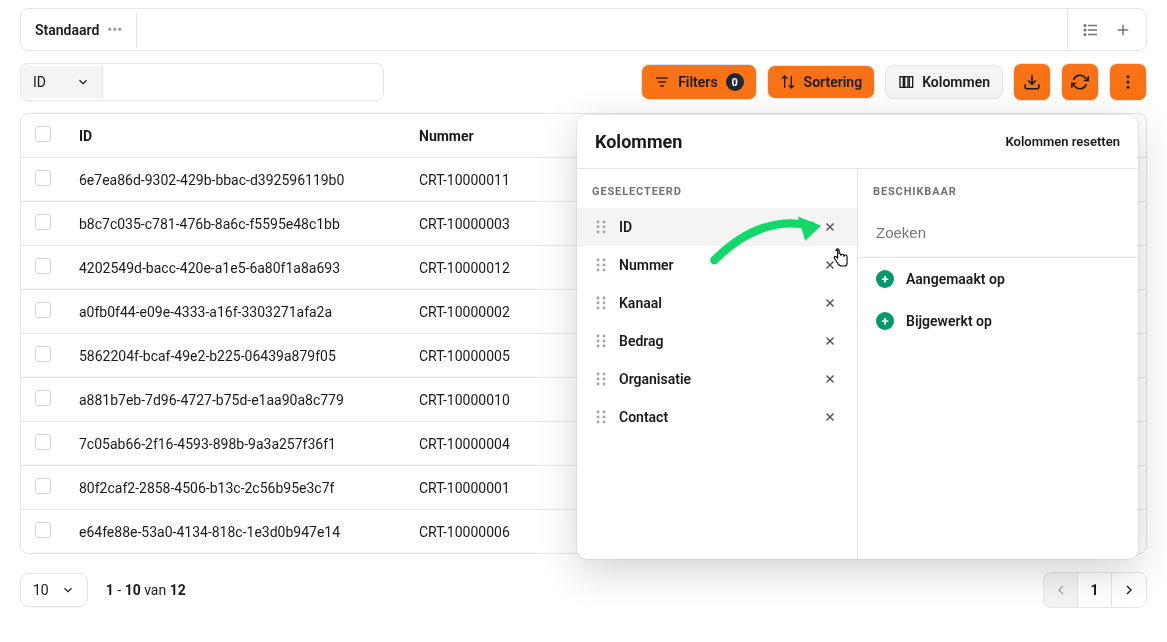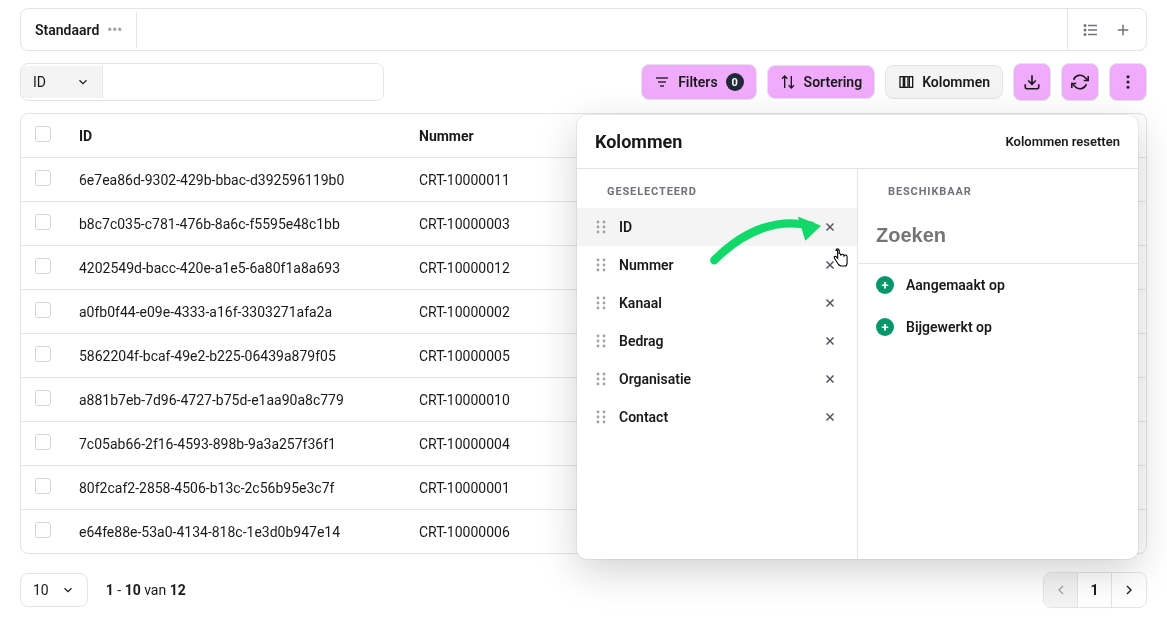--- a/index.html
+++ b/index.html
@@ -9,49 +9,49 @@
   .tab { display: flex; align-items: center; gap: 8px; padding: 10px 14px; border-right:1px solid #e4e4e7; font-weight:600;justify-content:center;}
   .tab-icon-dots { color:#a1a1aa; cursor:pointer;}
   .tabs-spacer { flex:1; }
   .tab-right { display:flex; align-items:center; gap:14px; padding:0 14px; color:#71717a; border-left:1px solid #e4e4e7; height:41px;}
   
   .toolbar { display:flex; align-items:center; gap:10px; margin-bottom:12px;}
   .select-id { display:flex; align-items:center; border:1px solid #e4e4e7; border-radius:8px; overflow:hidden;}
   .select-id-btn { display:flex; align-items:center; gap:30px; padding:8px 12px; background:#f4f4f5; border-right:1px solid #e4e4e7; cursor:pointer;}
   .select-id-input { width:280px; height:36px; border:none; outline:none; padding:0 10px;}
   .toolbar-spacer { flex:1;}
-  .btn { display:flex; align-items:center; gap:8px; padding:8px 12px; border:1px solid #e4e4e7; border-radius:8px; background:#f0abfc; cursor:pointer; font-weight:600;}
+  .btn { display:flex; align-items:center; gap:8px; padding:8px 12px; border:1px solid #e4e4e7; border-radius:8px; background:#f97316; cursor:pointer; font-weight:600;}
   .btn.gray { background:#f4f4f5;}
   .badge { background:#1f2937; color:#fff; border-radius:9999px; width:18px; height:18px; display:inline-flex; align-items:center; justify-content:center; font-size:11px; font-weight:700;}
   .icon-only { width:38px; height:38px; justify-content:center; padding:0;}
   
   .table-wrap { border:1px solid #e4e4e7; border-radius:8px; overflow:hidden; position:relative;}
   table { width:100%; border-collapse:collapse;}
   th, td { text-align:left; padding:12px 14px; border-bottom:1px solid #e4e4e7; font-size:14px;}
   th { font-weight:700;}
   tr:last-child td { border-bottom:none;}
   .cb { width:16px; height:16px; border:1.5px solid #d4d4d8; border-radius:3px; display:inline-block;}
   .col-cb { width:44px;}
   .col-id { width:340px;}
   
   .popover { position:absolute; top:115px; left:577px; right:29px; background:#fff; border-radius:10px; box-shadow:0 12px 40px rgba(0,0,0,0.18), 0 0 0 1px rgba(0,0,0,0.05); overflow:hidden;}
   .pop-header { display:flex; align-items:center; justify-content:space-between; padding:16px 18px;}
   .pop-title { font-size:18px; font-weight:700;}
   .reset-link { font-size:13px; font-weight:600; color:#1a1a1a; cursor:pointer;padding-left:14px;}
   .pop-body { display:flex; border-top:1px solid #e4e4e7;}
   .pop-col { flex:1; min-height:390px;}
   .pop-col.left { border-right:1px solid #e4e4e7;}
-  .pop-sub { font-size:11px; letter-spacing:0.08em; color:#71717a; font-weight:700; padding:16px 30px 10px;}
+  .pop-sub { font-size:11px; letter-spacing:0.08em; color:#71717a; font-weight:700; padding:16px 15px 10px;}
   .sel-item { display:flex; align-items:center; gap:12px; padding:10px 18px; cursor:grab;}
   .sel-item.active { background:#f4f4f5;}
   .drag { color:#a1a1aa; display:flex;}
   .sel-label { flex:1; font-weight:600;}
   .remove-x { color:#52525b; cursor:pointer; padding:2px;}
   .search-box { border-bottom:1px solid #e4e4e7; padding:4px 4px;}
-  .search-input { width:100%; border:none; outline:none; padding:12px 14px; font-size:20px; color:#52525b;font-weight:bold;}
+  .search-input { width:100%; border:none; outline:none; padding:12px 14px; font-size:15px; color:#52525b;}
   .avail-item { display:flex; align-items:center; gap:12px; padding:12px 18px; cursor:pointer;}
   .plus-circ { width:18px; height:18px; border-radius:50%; background:#059669; color:#fff; display:flex; align-items:center; justify-content:center; font-size:13px; font-weight:700;}
   .avail-label { font-weight:600;}
   
   .arrow-pointer { position:absolute; top:207px; left:705px; pointer-events:none;}
   .cursor-hand { position:absolute; top:248px; left:830px; font-size:18px; pointer-events:none;}
   
   .footer { display:flex; align-items:center; margin-top:18px;}
   .page-size { display:flex; align-items:center; gap:12px; border:1px solid #e4e4e7; border-radius:8px; padding:8px 12px; cursor:pointer;}
   .range-text { margin-left:18px;}

